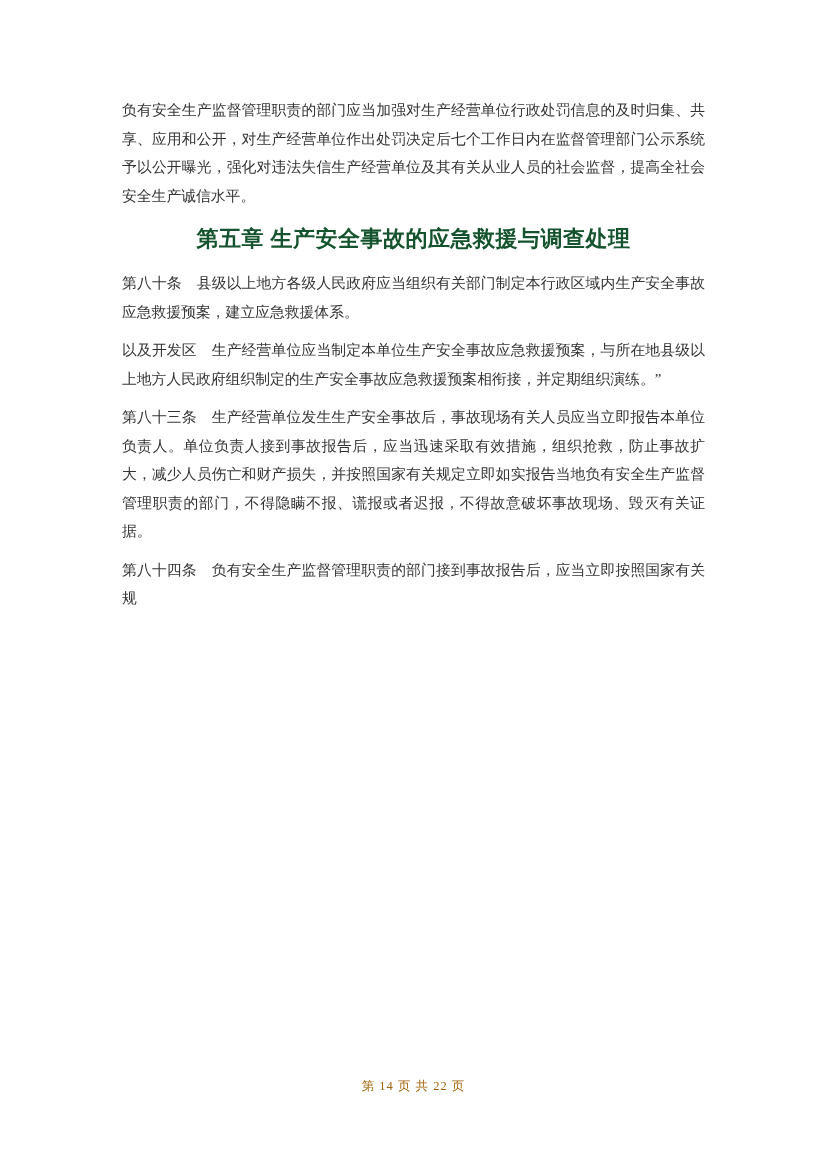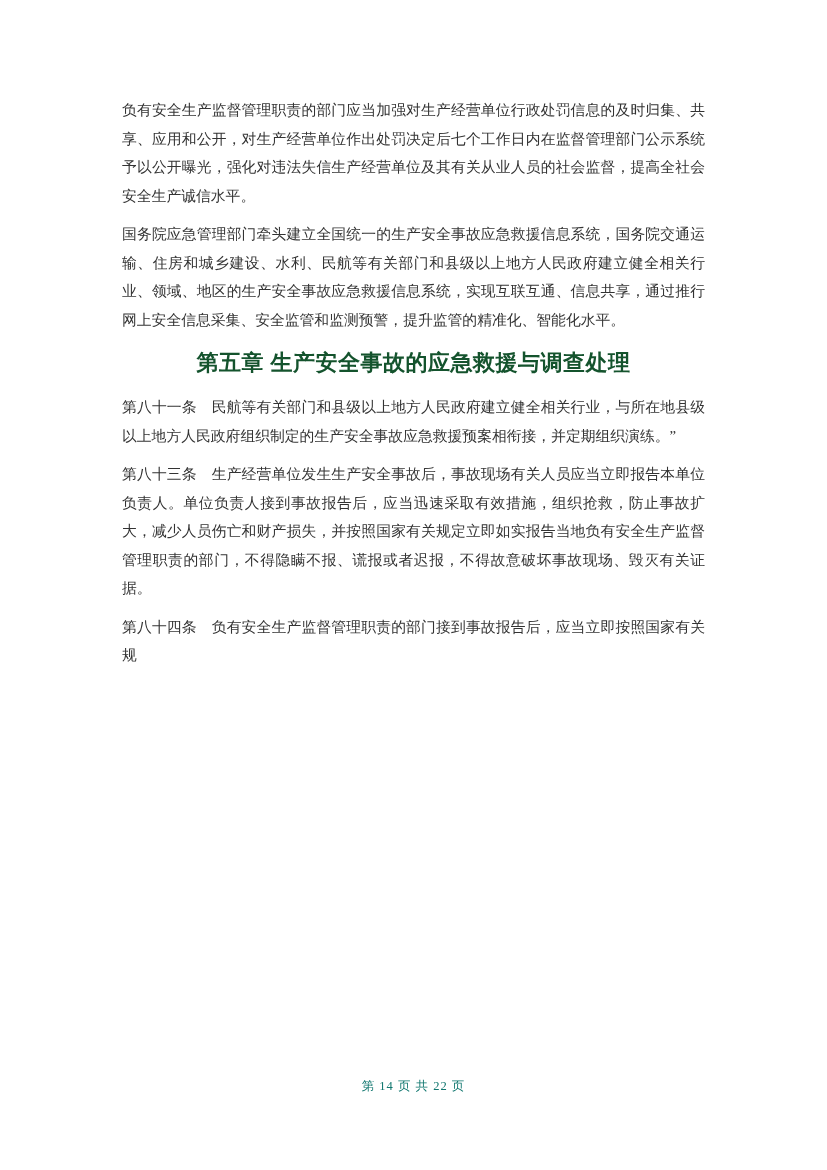--- a/index.html
+++ b/index.html
@@ -41,32 +41,32 @@
     letter-spacing: 0.5px;
   }
   .footer {
     position: absolute;
     left: 0;
     top: 1078px;
     width: 827px;
     text-align: center;
     font-family: "Liberation Serif", "DejaVu Serif", serif;
     font-size: 12.5px;
-    color: #0f766e;
+    color: #a16207;
     letter-spacing: 1px;
   }
 </style>
 </head>
 <body>
 
 <div class="page">
   <div class="content">
     <p class="para">负有安全生产监督管理职责的部门应当加强对生产经营单位行政处罚信息的及时归集、共享、应用和公开，对生产经营单位作出处罚决定后七个工作日内在监督管理部门公示系统予以公开曝光，强化对违法失信生产经营单位及其有关从业人员的社会监督，提高全社会安全生产诚信水平。</p>
-    <p class="para">国务院应急管理部门牵头建立全国统一的生产安全事故应急救援信息系统，国务院交通运输、住房和城乡建设、水利、民航等有关部门和县级以上地方人民政府建立健全相关行业、领域、地区的生产安全事故应急救援信息系统，实现互联互通、信息共享，通过推行网上安全信息采集、安全监管和监测预警，提升监管的精准化、智能化水平。</p>
     <h2 class="chapter-heading">第五章 生产安全事故的应急救援与调查处理</h2>
-    <p class="para">第八十一条　民航等有关部门和县级以上地方人民政府建立健全相关行业，与所在地县级以上地方人民政府组织制定的生产安全事故应急救援预案相衔接，并定期组织演练。”</p>
+    <p class="para">第八十条　县级以上地方各级人民政府应当组织有关部门制定本行政区域内生产安全事故应急救援预案，建立应急救援体系。</p>
+    <p class="para">以及开发区　生产经营单位应当制定本单位生产安全事故应急救援预案，与所在地县级以上地方人民政府组织制定的生产安全事故应急救援预案相衔接，并定期组织演练。”</p>
     <p class="para">第八十三条　生产经营单位发生生产安全事故后，事故现场有关人员应当立即报告本单位负责人。单位负责人接到事故报告后，应当迅速采取有效措施，组织抢救，防止事故扩大，减少人员伤亡和财产损失，并按照国家有关规定立即如实报告当地负有安全生产监督管理职责的部门，不得隐瞒不报、谎报或者迟报，不得故意破坏事故现场、毁灭有关证据。</p>
     <p class="para">第八十四条　负有安全生产监督管理职责的部门接到事故报告后，应当立即按照国家有关规</p>
   </div>
   <div class="footer">
     <span>第 14 页 共 22 页</span>
   </div>
 </div>
 
 </body></html>

